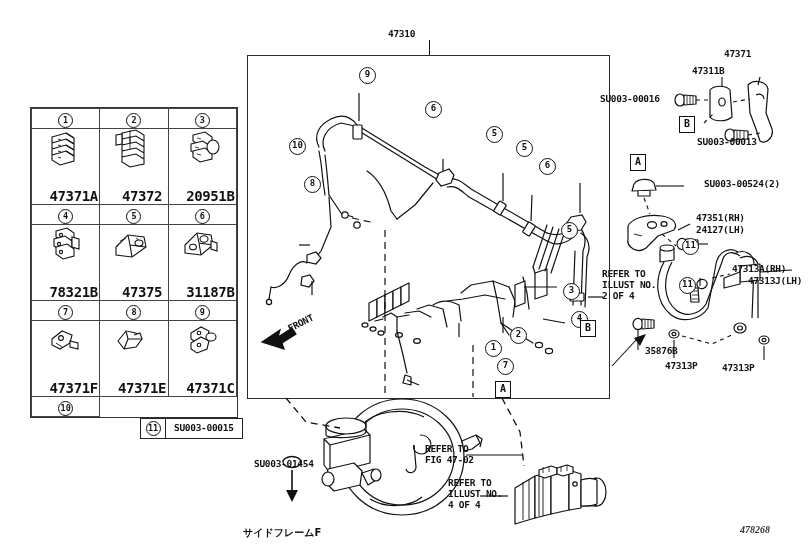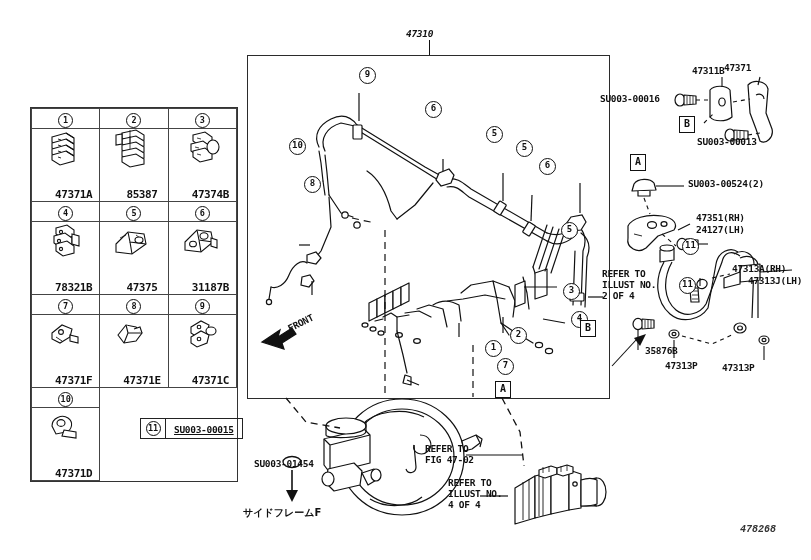--- a/index.html
+++ b/index.html
@@ -1,42 +1,42 @@
 <!DOCTYPE html>
 <html><head>
 <meta charset="utf-8">
 <style>
   html,body{margin:0;padding:0;background:#ffffff;}
   body{width:811px;height:560px;position:relative;overflow:hidden;
        font-family:"Liberation Sans", sans-serif;color:#111;}
   .abs{position:absolute;}
   .lbl{font-family:"DejaVu Sans Mono","Liberation Mono",monospace;
        font-weight:bold;font-size:9.5px;letter-spacing:-0.3px;white-space:pre;color:#111;}
-  .jp{font-family:"DejaVu Sans","Liberation Sans",sans-serif;font-weight:bold;font-size:10px;}
+  .jp{font-family:"DejaVu Sans","Liberation Sans",sans-serif;font-weight:bold;font-size:10px;margin-top:20px;}
 
   
   #legend{left:30px;top:107px;width:206px;border:1.6px solid #333;
           border-collapse:collapse;background:#fff;}
   #legend table{border-collapse:collapse;width:100%;}
   #legend td{border:1px solid #444;padding:0;text-align:center;vertical-align:middle;}
   td.numcell{height:16px;}
   td.partcell{height:70px;}
   td.partcell.last{height:70px;}
   .circnum{display:inline-block;width:13px;height:13px;line-height:12px;
            border:1.2px solid #111;border-radius:50%;font-size:8.5px;font-weight:bold;
            font-family:"DejaVu Sans Mono",monospace;text-align:center;background:#fff;}
   .partname{font-family:"DejaVu Sans Mono","Liberation Mono",monospace;
-            font-weight:bold;font-size:11px;letter-spacing:-0.4px;display:block;margin-top:15px;padding-left:16px;}
+            font-weight:bold;font-size:14px;letter-spacing:-0.4px;display:block;margin-top:15px;padding-left:16px;}
   .partart{display:block;height:44px;}
 
   
   #item11{left:140px;top:418px;display:flex;align-items:stretch;border:1.4px solid #222;}
   #item11 .c1{width:24px;display:flex;align-items:center;justify-content:center;
               border-right:1.4px solid #222;padding:2px 0;}
-  #item11 .c2{padding:3px 8px;display:flex;align-items:flex-end;text-decoration:underline;}
+  #item11 .c2{padding:3px 8px;display:flex;align-items:flex-start;}
 
   
   #mainframe{left:247px;top:55px;width:361px;height:342px;border:1.8px solid #2b2b2b;background:#fff;}
 
   
   .cc{width:15px;height:15px;border:1.3px solid #111;border-radius:50%;
       font-family:"DejaVu Sans Mono",monospace;font-size:9px;font-weight:bold;
       line-height:13px;text-align:center;background:#fff;}
   .sq{border:1.5px solid #111;background:#fff;font-family:"DejaVu Sans Mono",monospace;
       font-size:10px;font-weight:bold;text-align:center;width:14px;height:15px;line-height:14px;}
@@ -77,33 +77,33 @@
           <g fill="#fff" stroke="#111" stroke-width="1.1">
             <path d="M22 4 L36 1 L44 6 L44 11 L30 14 L22 9 Z"></path>
             <path d="M22 10 L36 7 L44 12 L44 17 L30 20 L22 15 Z"></path>
             <path d="M22 16 L36 13 L44 18 L44 23 L30 26 L22 21 Z"></path>
             <path d="M22 22 L36 19 L44 24 L44 29 L30 32 L22 27 Z"></path>
             <path d="M22 28 L36 25 L44 30 L44 35 L30 38 L22 33 Z"></path>
             <path d="M16 6 L22 5 L22 15 L16 16 Z"></path>
             <path d="M30 1 L30 14 M30 7 L30 20" stroke-width="0.8"></path>
           </g>
         </svg>
-        <span class="partname">85387</span>
+        <span class="partname">47372</span>
           </td>
       <td class="partcell">
         <svg class="partart" width="62" height="44" viewBox="0 0 62 44">
           <g fill="#fff" stroke="#111" stroke-width="1.1">
             <path d="M24 6 L36 3 L43 8 L43 14 L31 17 L24 12 Z"></path>
             <path d="M22 15 L34 12 L41 17 L41 24 L29 27 L22 22 Z"></path>
             <path d="M24 22 L36 19 L43 24 L43 30 L31 33 L24 28 Z"></path>
             <ellipse cx="44" cy="18" rx="6" ry="7"></ellipse>
             <path d="M28 9 l4 1 M26 18 l4 1 M28 25 l4 1" stroke-width="0.8"></path>
           </g>
         </svg>
-        <span class="partname">47374B</span>
+        <span class="partname">20951B</span>
           </td>
     </tr>
 
     <tr>
       <td class="numcell">
         <span class="circnum">4</span></td>
       <td class="numcell">
         <span class="circnum">5</span></td>
       <td class="numcell">
         <span class="circnum">6</span></td>
@@ -189,51 +189,37 @@
                 <circle cx="30" cy="24" r="1.8"></circle>
           </g>
         </svg>
         <span class="partname">47371C</span>
           </td>
     </tr>
 
     <tr>
       <td class="numcell">
         <span class="circnum">10</span></td>
-      <td style="border:none;background:#fff"></td>
-      <td style="border:none;background:#fff"></td>
-    </tr>
-    <tr>
-      <td class="partcell last">
-        <svg class="partart" width="62" height="44" viewBox="0 0 62 44">
-          <g fill="#fff" stroke="#111" stroke-width="1.1">
-            <path d="M20 18 C20 10 30 6 36 10 C42 14 40 22 34 24 L24 26 Z"></path>
-            <path d="M32 22 L44 24 L44 30 L30 28 Z"></path>
-            <ellipse cx="29" cy="15" rx="4" ry="3.4"></ellipse>
-          </g>
-        </svg>
-        <span class="partname">47371D</span>
-          </td>
       <td style="border:none;background:#fff"></td>
       <td style="border:none;background:#fff"></td>
     </tr>
   </tbody>
     </table>
 </div>
 
 <div class="abs" id="item11">
   <div class="c1">
     <span class="circnum">11</span>
   </div>
   <div class="c2">
     <span class="lbl">SU003-00015</span>
   </div>
 </div>
 
-<div class="abs lbl" style="left:406px;top:28px;font-style:italic;">47310</div>
+<div class="abs lbl" style="left:388px;top:28px;">47310</div>
 <div class="abs leader" style="left:429px;top:40px;width:1.4px;height:16px;"></div>
 
 <div class="abs" id="mainframe"></div>
 
 <svg class="abs" style="left:247px;top:55px;" width="361" height="342">
   <g fill="none" stroke="#111" stroke-width="1.2" stroke-linejoin="round" stroke-linecap="round">
 
     <path d="M72 92 C66 80 72 70 84 64 C96 58 104 62 110 70"></path>
     <path d="M78 96 C72 84 80 72 94 68 L112 72"></path>
     <path d="M110 70 L178 112 L196 122"></path>
@@ -385,21 +371,21 @@
   </g>
   <g stroke="#111" stroke-width="1.1" fill="none" stroke-dasharray="4 4">
     <path d="M96 45 L110 45"></path>
     <path d="M133 47 L150 44"></path>
     <path d="M148 80 L160 78"></path>
     <path d="M104 68 L114 58"></path>
   </g>
 </svg>
 <div class="abs lbl" style="left:600px;top:93px;">SU003-00016</div>
 <div class="abs lbl" style="left:692px;top:65px;">47311B</div>
-<div class="abs lbl" style="left:724px;top:62px;">47371</div>
+<div class="abs lbl" style="left:724px;top:48px;">47371</div>
 <div class="abs lbl" style="left:697px;top:136px;">SU003-00013</div>
 <div class="abs sq" style="left:679px;top:116px;">B</div>
 
 <div class="abs sq" style="left:630px;top:154px;">A</div>
 <svg class="abs" style="left:612px;top:168px;" width="199" height="200">
   <g fill="#fff" stroke="#111" stroke-width="1.2" stroke-linejoin="round">
 
     <path d="M22 16 C26 10 38 10 42 15 L44 22 L20 23 Z"></path>
     <path d="M26 23 L26 28 L38 28 L38 23"></path>
 
@@ -451,21 +437,21 @@
     <path d="M88 118 L88 110"></path>
     <path d="M148 104 L180 102"></path>
     <path d="M26 162 L26 182"></path>
     <path d="M62 172 L62 190"></path>
     <path d="M152 178 L152 192"></path>
 
     <path d="M0 198 L24 172"></path>
   </g>
   <path d="M22 170 L34 166 L28 178 Z" fill="#111" stroke="none"></path>
 </svg>
-<div class="abs lbl" style="left:688px;top:178px;">SU003-00524(2)</div>
+<div class="abs lbl" style="left:704px;top:178px;">SU003-00524(2)</div>
 <div class="abs lbl" style="left:696px;top:212px;">47351(RH)</div>
 <div class="abs lbl" style="left:696px;top:224px;">24127(LH)</div>
 <div class="abs lbl" style="left:732px;top:263px;">47313A(RH)</div>
 <div class="abs lbl" style="left:748px;top:275px;">47313J(LH)</div>
 <div class="abs lbl" style="left:645px;top:345px;">35876B</div>
 <div class="abs lbl" style="left:665px;top:360px;">47313P</div>
 <div class="abs lbl" style="left:722px;top:362px;">47313P</div>
 <div class="abs cc" style="left:682px;top:238px;">11</div>
 <div class="abs cc" style="left:679px;top:277px;">11</div>
 
@@ -537,13 +523,13 @@
 ILLUST NO.
 4 OF 4</div>
 
 <svg class="abs" style="left:240px;top:380px;" width="420" height="140">
   <g stroke="#111" stroke-width="1.3" fill="none" stroke-dasharray="7 5">
     <path d="M46 18 L66 42 L100 48"></path>
     <path d="M262 18 L280 52 L284 86"></path>
   </g>
 </svg>
 
-<div class="abs" style="left:740px;top:524px;font-family:Liberation Mono, monospace;font-style:italic;font-weight:bold;font-size:10px;color:#333;">478268</div>
+<div class="abs" style="left:740px;top:524px;font-family:Liberation Serif, serif;font-style:italic;font-weight:bold;font-size:10px;color:#333;">478268</div>
 
 </body></html>

